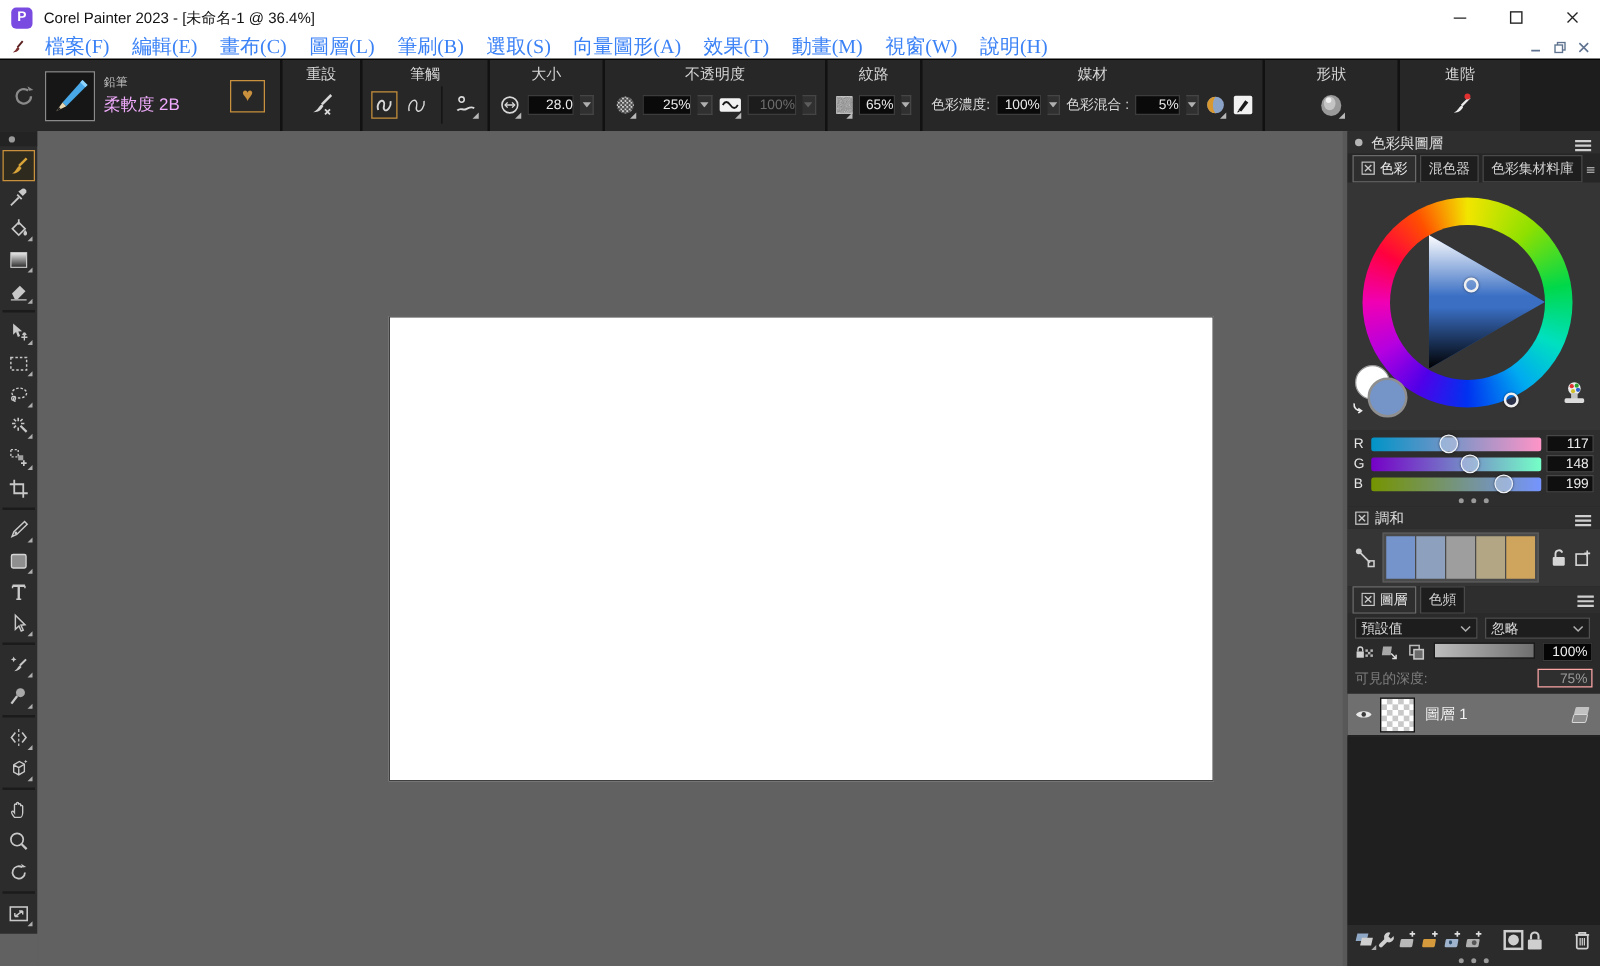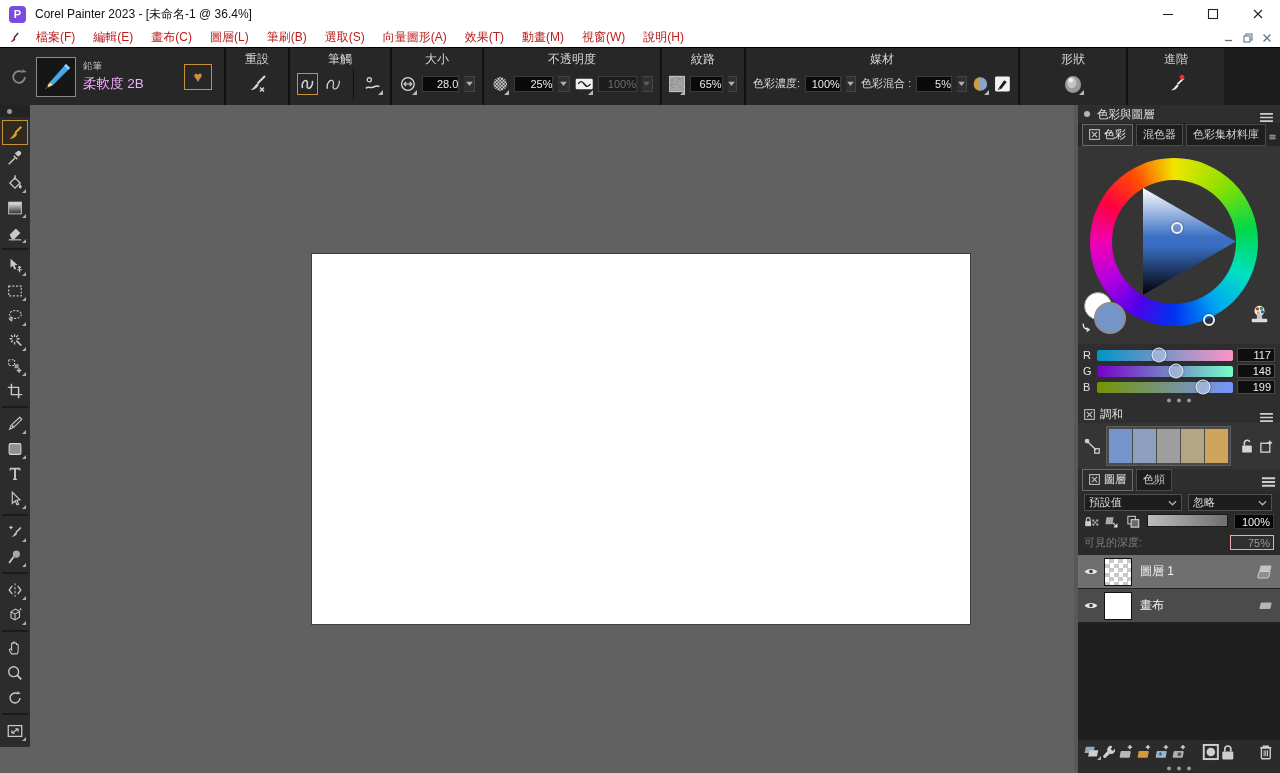--- a/index.html
+++ b/index.html
@@ -12,21 +12,21 @@
   .logo { width:17px; height:17px; margin-left:9px; background:#7a4be0; border-radius:4px;
     color:#fff; font-size:11px; font-weight:bold; display:flex; align-items:center; justify-content:center; }
   .title-text { margin-left:9px; font-size:12px; color:#111; }
   .win-controls { margin-left:auto; display:flex; height:100%; }
   .wc { width:45px; height:100%; display:flex; align-items:center; justify-content:center; }
 
   
   .menubar { height:19px; background:#ffffff; display:flex; align-items:center; flex:0 0 auto; }
   .mb-icon { width:14px; height:14px; margin-left:7px; display:flex; align-items:center; }
   .menu-items { display:flex; margin-left:6px; }
-  .menu-item { font-size:12px; color:#b91c1c; padding:0 9px; line-height:19px; cursor:default; }
+  .menu-item { font-size:16px; color:#3b82f6; padding:0 9px; line-height:19px; cursor:default;font-family:Liberation Serif, serif; }
   .doc-controls { margin-left:auto; display:flex; align-items:center; gap:9px; padding-right:8px; }
   .dc { display:flex; align-items:center; }
 
   
   .propbar { height:58px; background:#272727; border-top:1px solid #000; display:flex; flex:0 0 auto; color:#d8d8d8; }
   .pb-left { width:226px; display:flex; align-items:center; border-right:2px solid #111; padding-left:8px; }
   .pb-rotate { width:22px; height:22px; color:#8a8a8a; }
   .brush-thumb { width:40px; height:40px; border:1px solid #8a8a8a; margin-left:6px; flex:0 0 auto; }
   .brush-thumb svg { width:100%; height:100%; display:block; }
   .brush-labels { margin-left:7px; flex:1; }
@@ -346,21 +346,21 @@
           </span>
         <span class="pv dis">100%</span>
         <span class="dd dis">
             <svg viewBox="0 0 8 6">
               <path d="M0 1h8L4 6Z" fill="currentColor"></path>
             </svg>
           </span>
       </div>
     </div>
 
-    <div class="pb-sec" style="width:84px">
+    <div class="pb-sec" style="width:76px">
       <div class="pb-head">紋路</div>
       <div class="pb-body">
         <span class="icon22 flyout">
             <svg viewBox="0 0 30 30">
               <defs>
                 <filter id="nz" x="0" y="0" width="100%" height="100%">
                   <feTurbulence type="fractalNoise" baseFrequency="0.75" numOctaves="2" result="n"></feTurbulence>
                   <feColorMatrix in="n" type="saturate" values="0"></feColorMatrix>
                 </filter>
               </defs>
@@ -798,33 +798,20 @@
                 <circle cx="10" cy="7" r="2.3" fill="#3a3a3a"></circle>
               </svg>
             </span>
             <div class="lthumb checker"></div>
             <span class="lname">圖層 1</span>
             <span class="lbadge"><svg viewBox="0 0 22 16">
                 <rect x="8" y="1.5" width="11" height="6.5" rx="1" transform="skewX(-14)" fill="#c2c2c2"></rect>
                 <rect x="8" y="7.5" width="11" height="6.5" rx="1" transform="skewX(-14)" fill="#8e8e8e" stroke="#d8d8d8" stroke-width="0.8"></rect>
               </svg></span>
           </div>
-          <div class="layer-row normal">
-            <span class="eye">
-              <svg viewBox="0 0 20 14">
-                <path d="M2 7 C5 2.6 15 2.6 18 7 C15 11.4 5 11.4 2 7 Z" fill="currentColor"></path>
-                <circle cx="10" cy="7" r="2.3" fill="#3a3a3a"></circle>
-              </svg>
-            </span>
-            <div class="lthumb"></div>
-            <span class="lname">畫布</span>
-            <span class="lbadge"><svg viewBox="0 0 22 16">
-                <rect x="9" y="4.5" width="11" height="6.5" rx="1" transform="skewX(-14)" fill="#b5b5b5"></rect>
-              </svg></span>
-          </div>
         </div>
       <div class="layers-empty"></div>
 
       <div class="layers-bottom">
         <span class="lb-ic fly"><svg viewBox="0 0 20 18">
               <rect x="4" y="3" width="10" height="7" transform="skewX(-13)" fill="#8fa8c5"></rect>
               <rect x="9" y="7" width="10" height="7" transform="skewX(-13)" fill="#cfcfcf"></rect>
             </svg></span>
         <span class="lb-ic"><svg viewBox="0 0 18 18">
               <path d="M11.5 3 a4 4 0 0 0-5 5.3 L2.6 12.2 a1.7 1.7 0 0 0 2.4 2.4 L8.9 10.7 A4 4 0 0 0 14.2 5.7 l-2.3 2.3 -1.9-1.9Z" fill="currentColor"></path>

